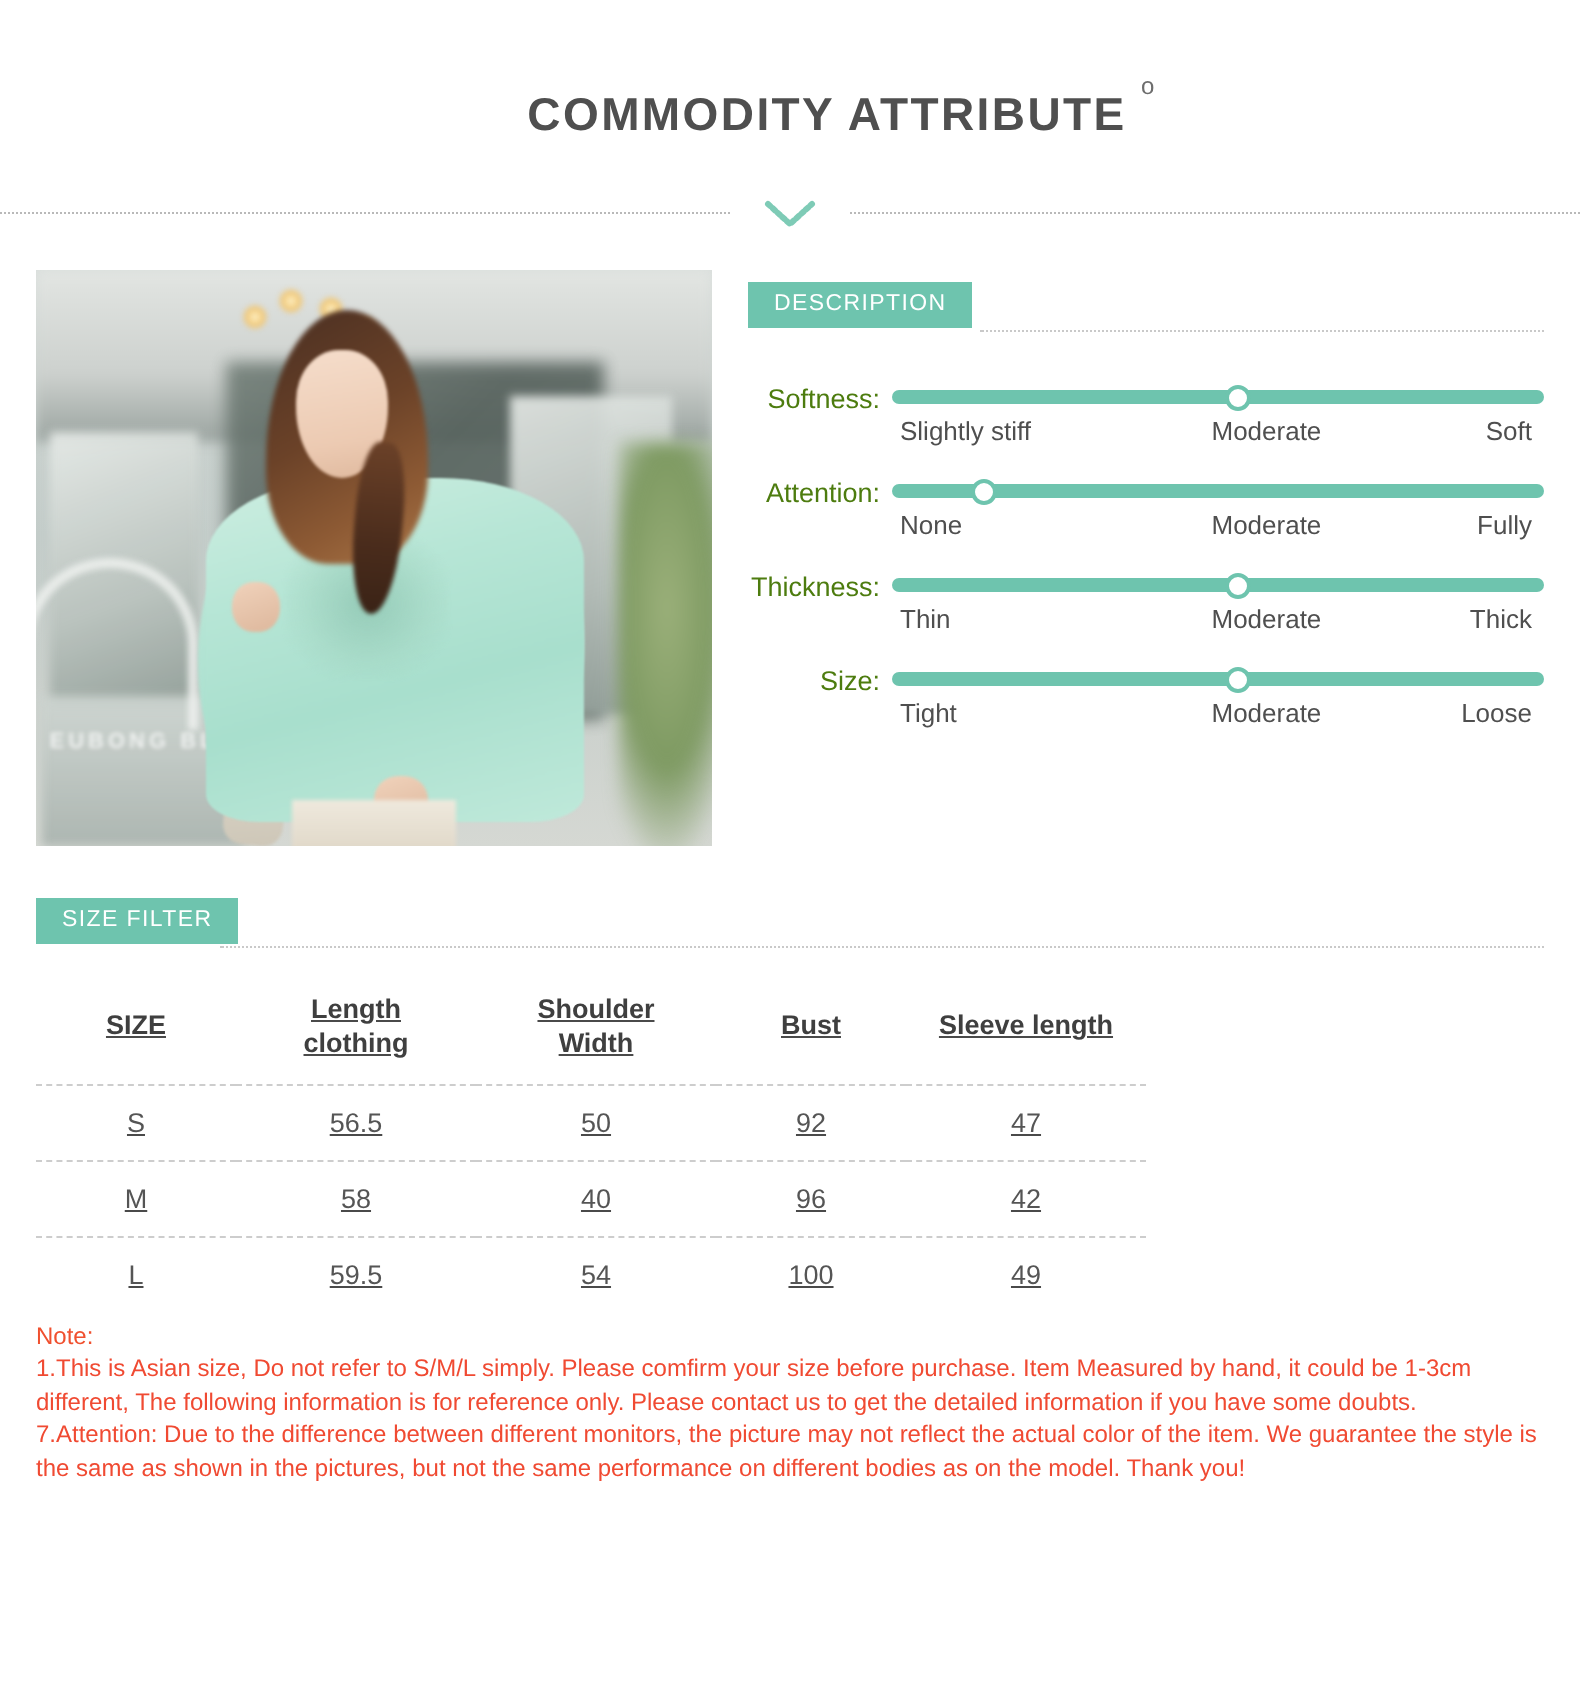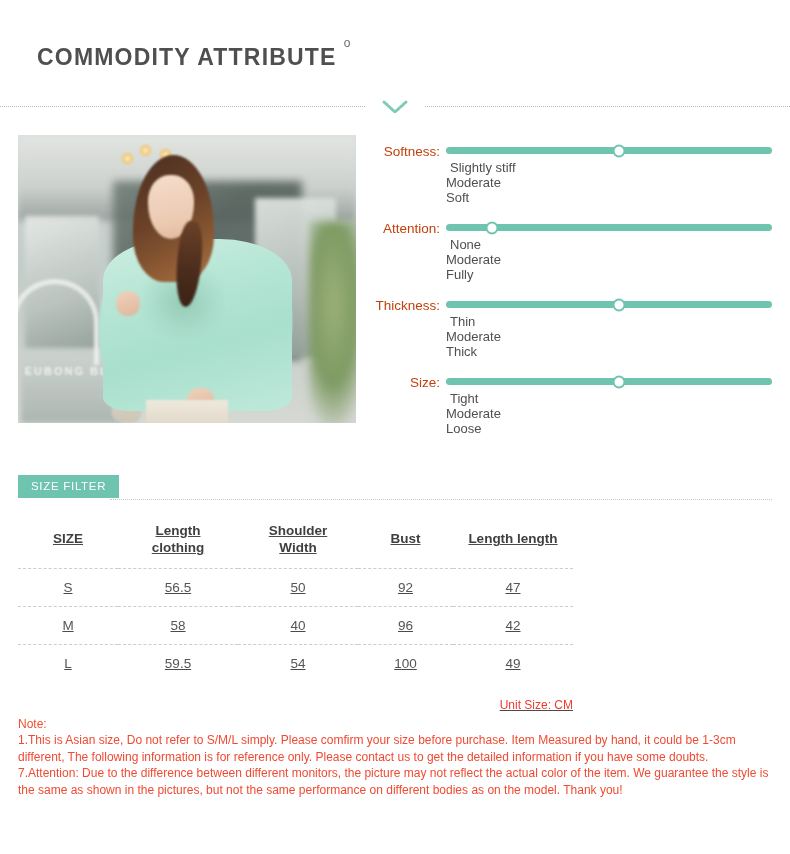--- a/index.html
+++ b/index.html
@@ -10,21 +10,21 @@
     background: #ffffff;
     font-family: "Liberation Sans", sans-serif;
     color: #4a4a4a;
     overflow: hidden;
     position: relative;
   }
 
   
   .header {
     padding-top: 44px;
-    text-align: left;
+    text-align: center;
     position: relative;
     padding-left: 37px;
   }
   .page-title {
     font-size: 23px;
     font-weight: bold;
     letter-spacing: 1.2px;
     color: #4f4f4f;
     display: inline-block;
     position: relative;
@@ -232,21 +232,21 @@
   .slider-row {
     display: flex;
     align-items: flex-start;
     margin-bottom: 13px;
   }
   .slider-label {
     width: 72px;
     flex: 0 0 72px;
     text-align: right;
     font-size: 13.5px;
-    color: #c2410c;
+    color: #4d7c0f;
     padding-top: 3px;
     padding-right: 6px;
   }
   .slider-body { flex: 1; }
   .slider-track {
     position: relative;
     height: 7px;
     background: #6ec4ae;
     border-radius: 4px;
     margin-top: 6px;
@@ -260,23 +260,22 @@
     background: #ffffff;
     border: 2.5px solid #6ec4ae;
     transform: translate(-50%, -50%);
   }
   .slider-scale {
     display: flex;
     justify-content: space-between;
     margin-top: 6px;
     font-size: 13px;
     color: #4f4f4f;
-    flex-direction: column;
-  }
-  .slider-scale span { flex: 1; text-align: left; }
+  }
+  .slider-scale span { flex: 1; text-align: right; }
   .slider-scale span:first-child { text-align: left; padding-left: 4px; }
   .slider-scale span:last-child  { padding-right: 6px; }
 
   
   .size-section { padding: 26px 18px 0 18px; text-decoration: underline; }
   .size-badge-row {
     position: relative;
     height: 26px;
     margin-bottom: 16px;
   }
@@ -375,20 +374,24 @@
     <div class="ph-hair"></div>
     <div class="ph-face"></div>
     <div class="ph-braid"></div>
     <div class="ph-hand-l"></div>
     <div class="ph-hand-r"></div>
     <div class="ph-skirt"></div>
   </div>
 
   <div class="desc-panel">
 
+    <div class="badge-row">
+      <span class="badge">DESCRIPTION</span>
+      <span class="badge-dots wide"></span>
+    </div>
 
     <div class="slider-row">
       <div class="slider-label">Softness:</div>
       <div class="slider-body">
         <div class="slider-track">
           <div class="slider-handle" style="left:53%"></div>
         </div>
         <div class="slider-scale">
           <span>Slightly stiff</span>
           <span>Moderate</span>
@@ -460,21 +463,21 @@
           <span>clothing</span>
         </th>
         <th class="col-shoulder">
           <span>Shoulder</span><br>
           <span>Width</span>
         </th>
         <th class="col-bust">
           <span>Bust</span>
         </th>
         <th class="col-sleeve">
-          <span>Length length</span>
+          <span>Sleeve length</span>
         </th>
       </tr>
     </thead>
     <tbody>
       <tr>
         <td>S</td>
         <td>56.5</td>
         <td>50</td>
         <td>92</td>
         <td>47</td>
@@ -489,20 +492,19 @@
       <tr>
         <td>L</td>
         <td>59.5</td>
         <td>54</td>
         <td>100</td>
         <td>49</td>
       </tr>
     </tbody>
   </table>
 
-  <div class="unit-size">Unit Size: CM</div>
 </div>
 
 <div class="note-block">
   <p class="note-head">Note:</p>
   <p>1.This is Asian size, Do not refer to S/M/L simply. Please comfirm your size before purchase. Item Measured by hand, it could be 1-3cm different, The following information is for reference only. Please contact us to get the detailed information if you have some doubts.</p>
   <p>7.Attention: Due to the difference between different monitors, the picture may not reflect the actual color of the item. We guarantee the style is the same as shown in the pictures, but not the same performance on different bodies as on the model. Thank you!</p>
 </div>
 
 </body></html>

